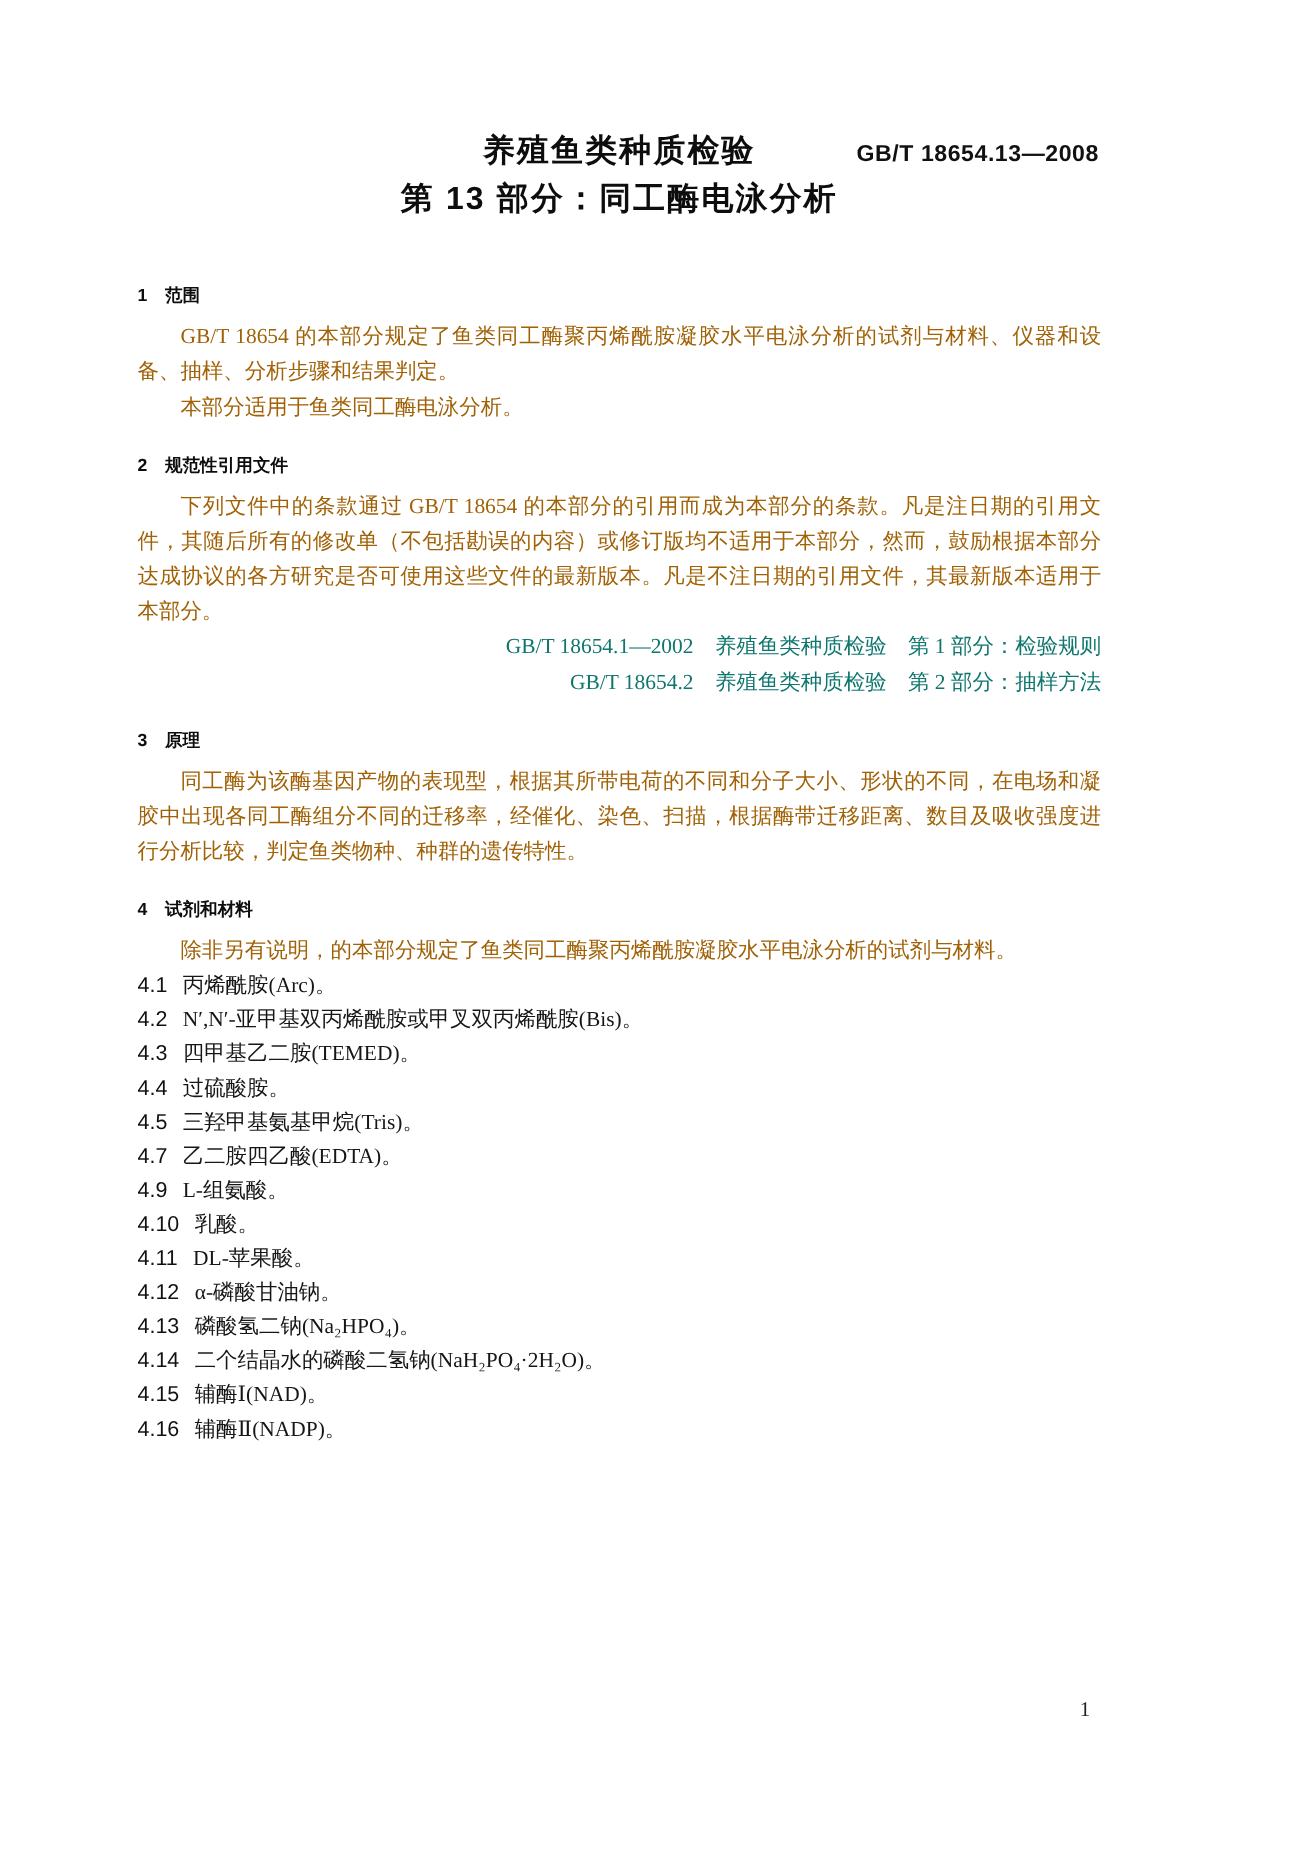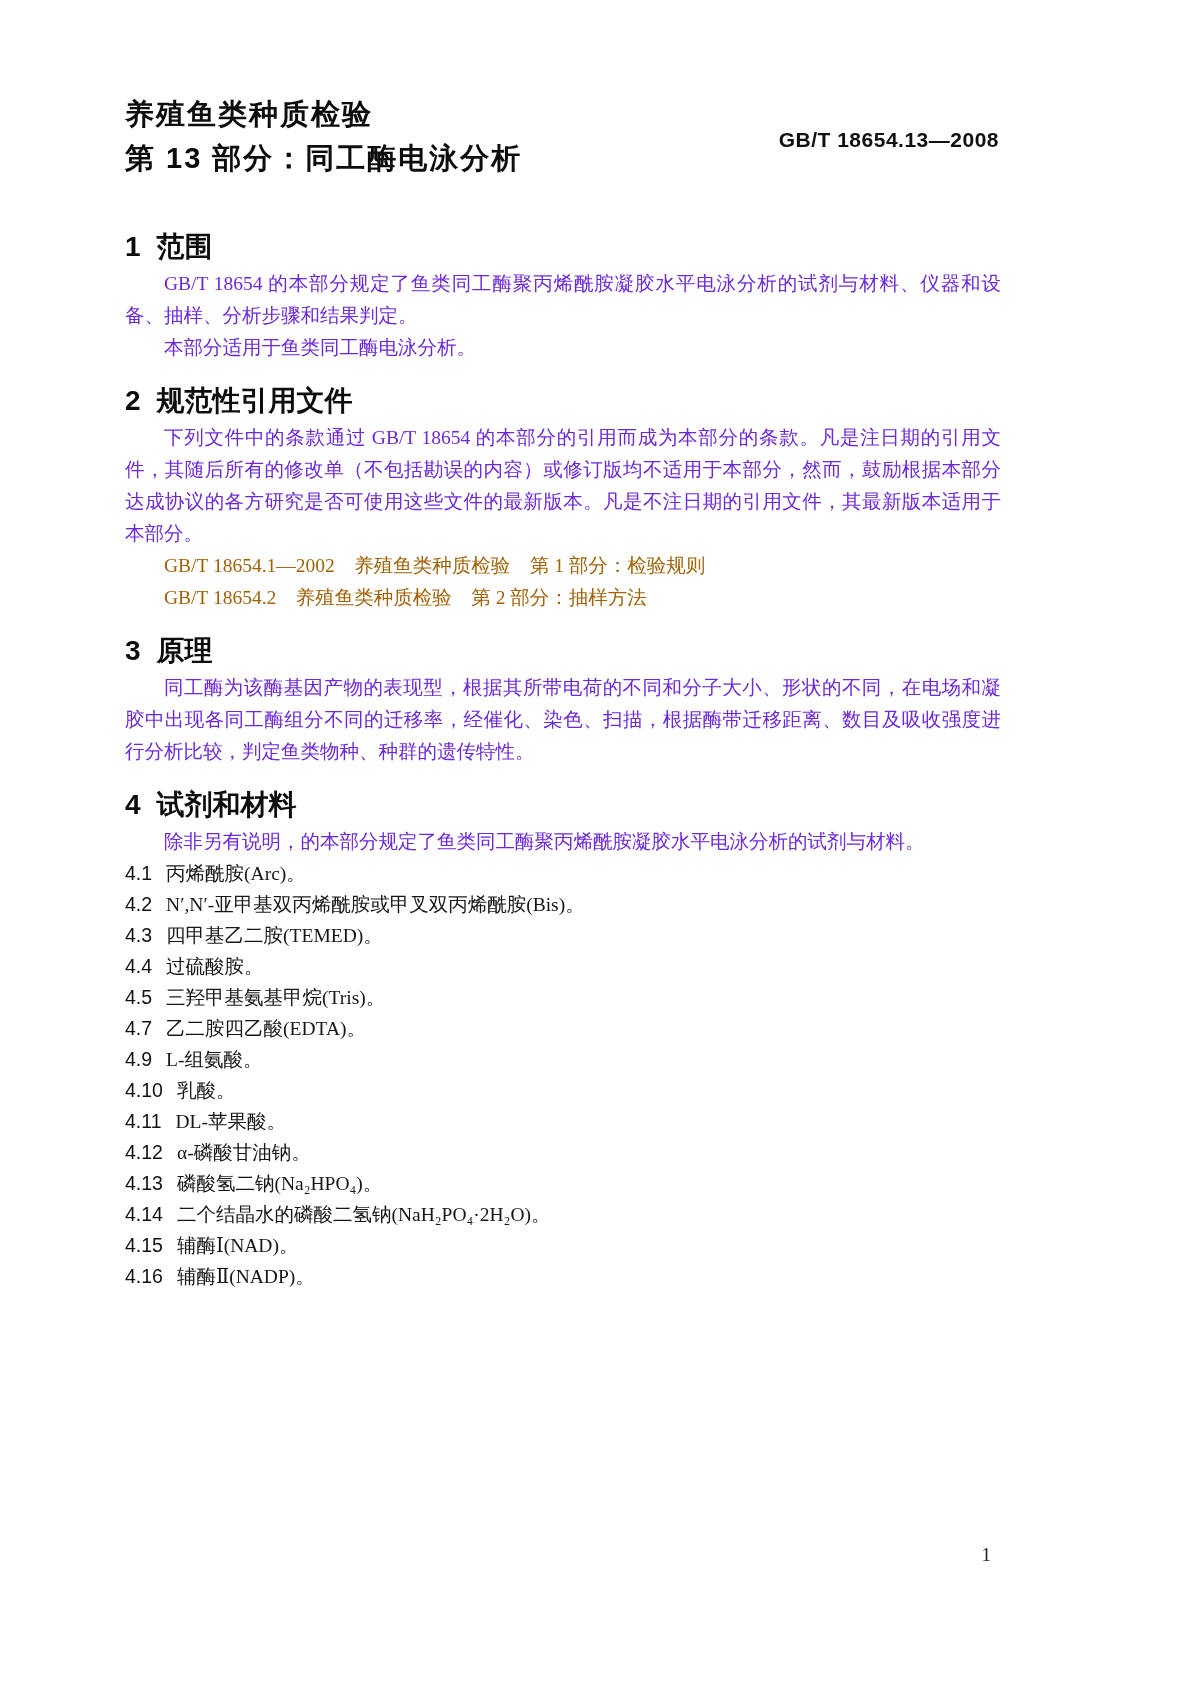--- a/index.html
+++ b/index.html
@@ -26,57 +26,59 @@
     font-weight: 700;
     font-size: 21px;
     letter-spacing: 0.5px;
     color: #111;
   }
   .content {
     position: relative;
     padding: 0 190px 0 125px;
   }
   .title-block {
-    margin-top: 92px;
+    margin-top: 115px;
+    text-align: center;
   }
   .title-line {
     font-family: "Liberation Sans", "DejaVu Sans", sans-serif;
     font-weight: 700;
     font-size: 29px;
     line-height: 44px;
     letter-spacing: 2px;
     color: #0d0d0d;
   }
   .section-heading {
     margin: 24px 0 8px 0;
     font-family: "Liberation Sans", "DejaVu Sans", sans-serif;
     font-weight: 700;
-    font-size: 28px;
+    font-size: 16px;
     line-height: 26px;
     color: #0d0d0d;
   }
   .section-heading.first {
     margin-top: 54px;
   }
   .sec-num {
     display: inline-block;
     margin-right: 16px;
   }
   .para {
     margin: 0;
     text-indent: 2em;
     text-align: justify;
     line-height: 32px;
-    color: #6d28d9;
+    color: #a16207;
   }
   .ref-line {
     margin: 0;
     text-indent: 2em;
     line-height: 32px;
-    color: #a16207;
+    color: #0f766e;
+    text-align: right;
   }
   .list-item {
     margin: 0;
     line-height: 31px;
     color: #161616;
   }
   .item-num {
     display: inline-block;
     font-family: "Liberation Sans", "DejaVu Sans", sans-serif;
     margin-right: 14px;

